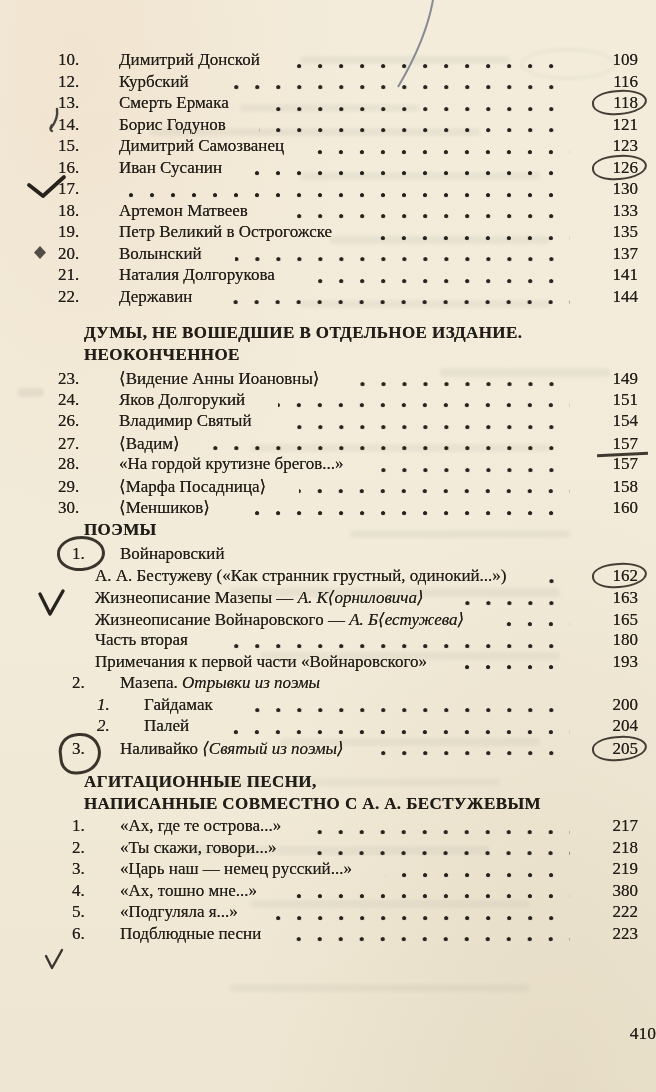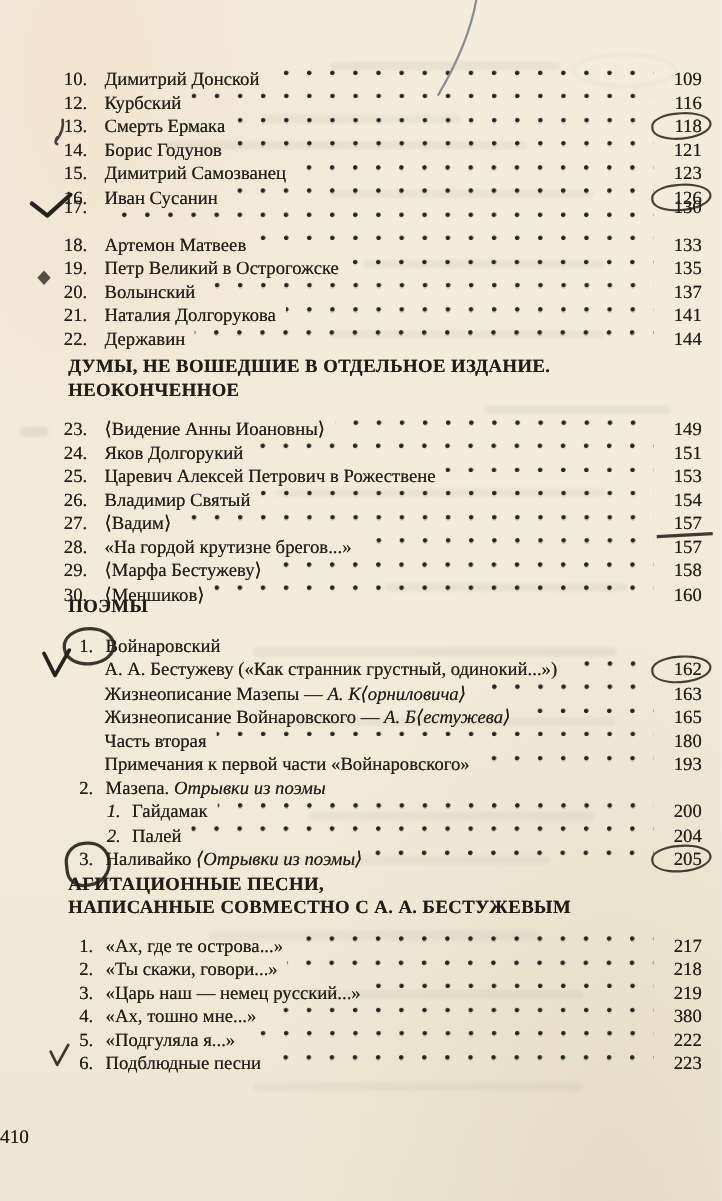--- a/index.html
+++ b/index.html
@@ -7,48 +7,48 @@
     width:656px;height:1092px;position:relative;overflow:hidden;
     font-family:"Liberation Serif","DejaVu Serif",serif;
     background:
       radial-gradient(ellipse at 12% 6%, rgba(238,205,180,.25), rgba(238,205,180,0) 34%),
       radial-gradient(ellipse at 85% 100%, rgba(210,196,168,.30), rgba(210,196,168,0) 40%),
       linear-gradient(180deg,#f3ecdb 0%,#f2ebd9 55%,#eee6d2 100%);
     color:#211e19;
   }
   .toc{position:absolute;left:58px;top:50px;right:18px;}
   .row{display:flex;align-items:baseline;height:21.5px;white-space:nowrap;
-       font-size:17px;text-shadow:0 0 .5px rgba(32,28,22,.8);}
+       font-size:17px;text-shadow:0 0 .5px rgba(32,28,22,.8);gap:24px;}
   .num{flex:0 0 auto;}
   .lvl-main .num{width:37px;}
   .lvl-c0{margin-left:14px;} .lvl-c0 .num{width:24px;}
   .lvl-c1{margin-left:37px;}
   .lvl-c2{margin-left:39px;} .lvl-c2 .num{width:23px;}
-  .title{flex:0 1 auto;overflow:hidden;margin-top:12px;}
+  .title{flex:0 1 auto;overflow:hidden;}
   .title .it{font-style:italic;}
   .num.it{font-style:italic;}
   .leader{flex:1 1 auto;min-width:0;height:5px;align-self:flex-end;margin:0 8px 3px 9px;
     background-image:radial-gradient(circle at 2px 2.2px,#282521 1.7px,rgba(0,0,0,0) 2.4px);
     background-size:21px 5px;background-repeat:repeat-x;background-position:right 0 top 0;}
   .row.nopage .leader,.row.nopage .pg{visibility:hidden;}
   .pg{flex:0 0 auto;min-width:36px;text-align:right;position:relative;}
   .heading{font-weight:bold;font-size:17px;letter-spacing:.4px;line-height:21.5px;
-           margin-left:4px;text-shadow:0 0 .5px rgba(32,28,22,.8);}
+           margin-left:26px;text-shadow:0 0 .5px rgba(32,28,22,.8);}
   
   .pg.mark-circle::after{content:"";position:absolute;inset:-3px -9px -2px -10px;
     border:2.6px solid rgba(43,38,31,.88);border-radius:48% 52% 55% 50%;transform:rotate(-4deg);}
   .pg.mark-underline::after{content:"";position:absolute;left:-5px;right:-10px;bottom:-2px;height:0;
     border-bottom:3.8px solid rgba(43,38,31,.9);transform:rotate(-3deg);}
   .num.mark-circle{position:relative;}
   .num.mark-circle::after{content:"";position:absolute;inset:-8px -9px -7px -15px;
     border:3px solid rgba(38,33,26,.9);border-radius:48% 54% 50% 52%;transform:rotate(-6deg);}
   .num.mark-circle-low{position:relative;}
   .num.mark-circle-low::after{content:"";position:absolute;inset:-6px -5px -15px -13px;
     border:3.2px solid rgba(38,33,26,.9);border-radius:52% 58% 62% 46%;transform:rotate(-7deg);}
-  .footer{position:absolute;left:0;width:656px;top:1023px;text-align:left;
+  .footer{position:absolute;left:0;width:656px;top:1023px;text-align:right;
           font-size:17.5px;text-shadow:0 0 .5px rgba(32,28,22,.8);}
   .overlay{position:absolute;left:0;top:0;width:656px;height:1092px;pointer-events:none;}
   .smudge{position:absolute;border-radius:4px;filter:blur(1.6px);pointer-events:none;}
 </style>
 </head>
 <body>
 
 <div class="smudge" style="left:300px;top:56px;width:210px;height:8px;background:#8d9183;opacity:.10;"></div>
 <div class="smudge" style="left:520px;top:48px;width:90px;height:26px;background:transparent;border:3px solid #9aa18c;opacity:.10;border-radius:50%;"></div>
 <div class="smudge" style="left:240px;top:104px;width:180px;height:8px;background:#8d9183;opacity:.09;"></div>
@@ -151,46 +151,40 @@
         <span class="leader"></span>
         <span class="pg">149</span>
       </div>
       <div class="row lvl-main">
         <span class="num">24.</span>
         <span class="title"><span class="">Яков Долгорукий</span></span>
         <span class="leader"></span>
         <span class="pg">151</span>
       </div>
       <div class="row lvl-main">
-        <span class="num">25.</span>
-        <span class="title"><span class="">Царевич Алексей Петрович в Рожествене</span></span>
-        <span class="leader"></span>
-        <span class="pg">153</span>
-      </div>
-      <div class="row lvl-main">
         <span class="num">26.</span>
         <span class="title"><span class="">Владимир Святый</span></span>
         <span class="leader"></span>
         <span class="pg">154</span>
       </div>
       <div class="row lvl-main">
         <span class="num">27.</span>
         <span class="title"><span class="">⟨Вадим⟩</span></span>
         <span class="leader"></span>
         <span class="pg mark-underline">157</span>
       </div>
       <div class="row lvl-main">
         <span class="num">28.</span>
         <span class="title"><span class="">«На гордой крутизне брегов...»</span></span>
         <span class="leader"></span>
         <span class="pg">157</span>
       </div>
       <div class="row lvl-main">
         <span class="num">29.</span>
-        <span class="title"><span class="">⟨Марфа Бестужеву⟩</span></span>
+        <span class="title"><span class="">⟨Марфа Посадница⟩</span></span>
         <span class="leader"></span>
         <span class="pg">158</span>
       </div>
       <div class="row lvl-main">
         <span class="num">30.</span>
         <span class="title"><span class="">⟨Меншиков⟩</span></span>
         <span class="leader"></span>
         <span class="pg">160</span>
       </div>
     </div>
@@ -240,21 +234,21 @@
         <span class="pg">200</span>
       </div>
       <div class="row lvl-c2">
         <span class="num it">2.</span>
         <span class="title"><span class="">Палей</span></span>
         <span class="leader"></span>
         <span class="pg">204</span>
       </div>
       <div class="row lvl-c0">
         <span class="num mark-circle-low">3.</span>
-        <span class="title"><span class="">Наливайко </span><span class="it">⟨Отрывки из поэмы⟩</span></span>
+        <span class="title"><span class="">Наливайко </span><span class="it">⟨Святый из поэмы⟩</span></span>
         <span class="leader"></span>
         <span class="pg mark-circle">205</span>
       </div>
     </div>
     <div>
       <div class="heading" style="margin-top: 12px;">АГИТАЦИОННЫЕ ПЕСНИ,</div>
       <div class="heading">НАПИСАННЫЕ СОВМЕСТНО С А. А. БЕСТУЖЕВЫМ</div>
       <div class="row lvl-c0" style="margin-top: 2px;">
         <span class="num">1.</span>
         <span class="title"><span class="">«Ах, где те острова...»</span></span>

